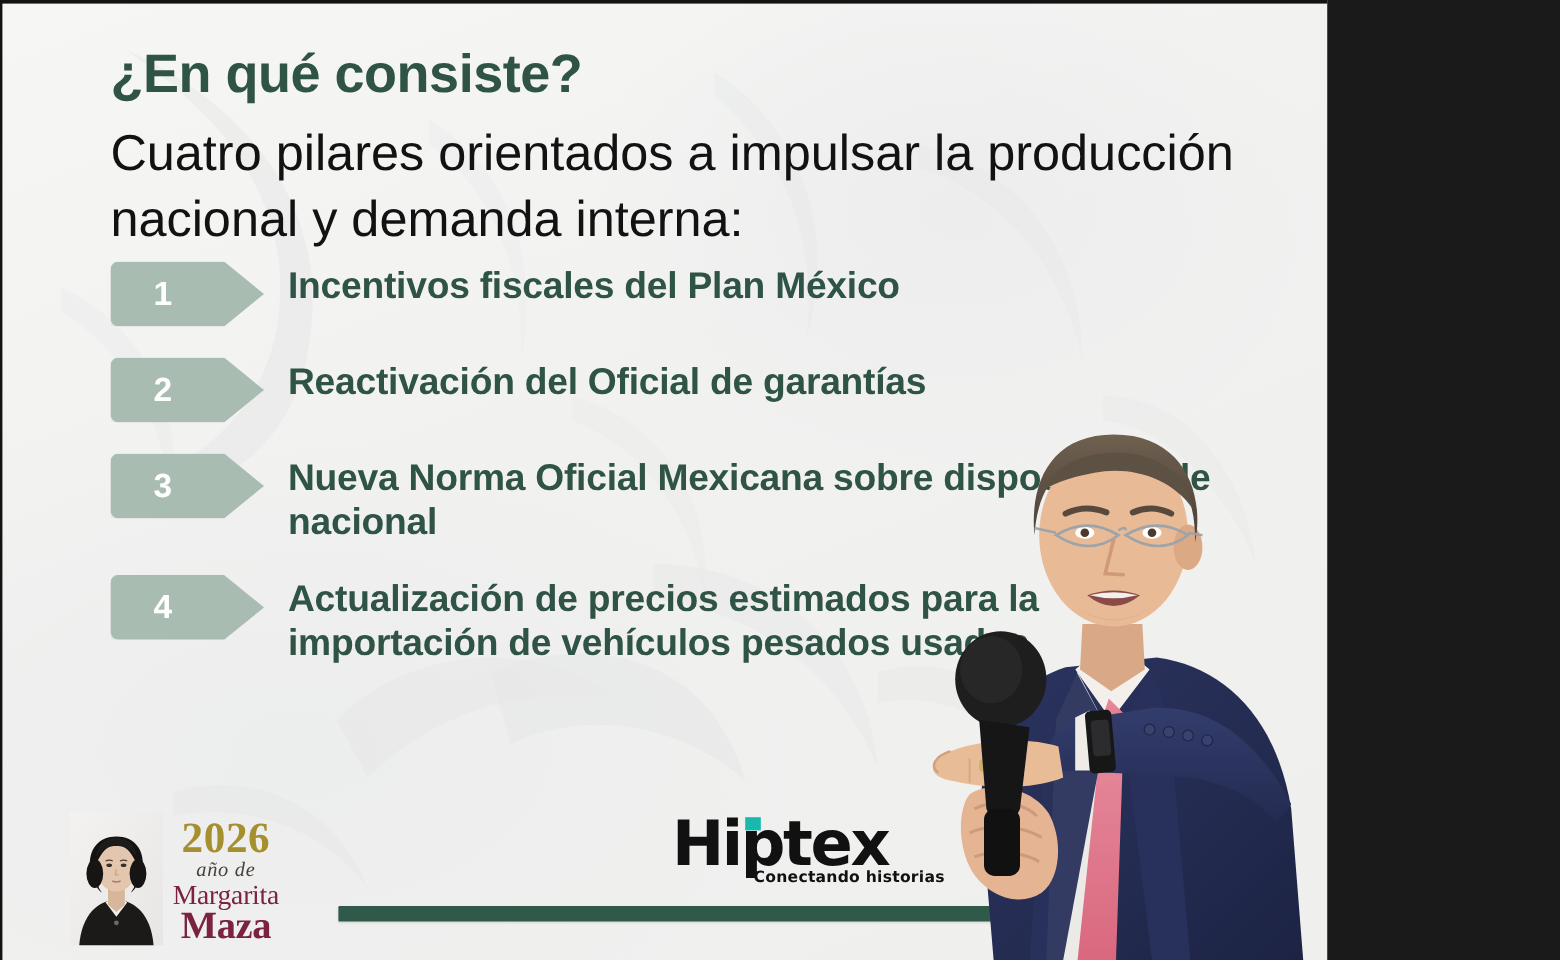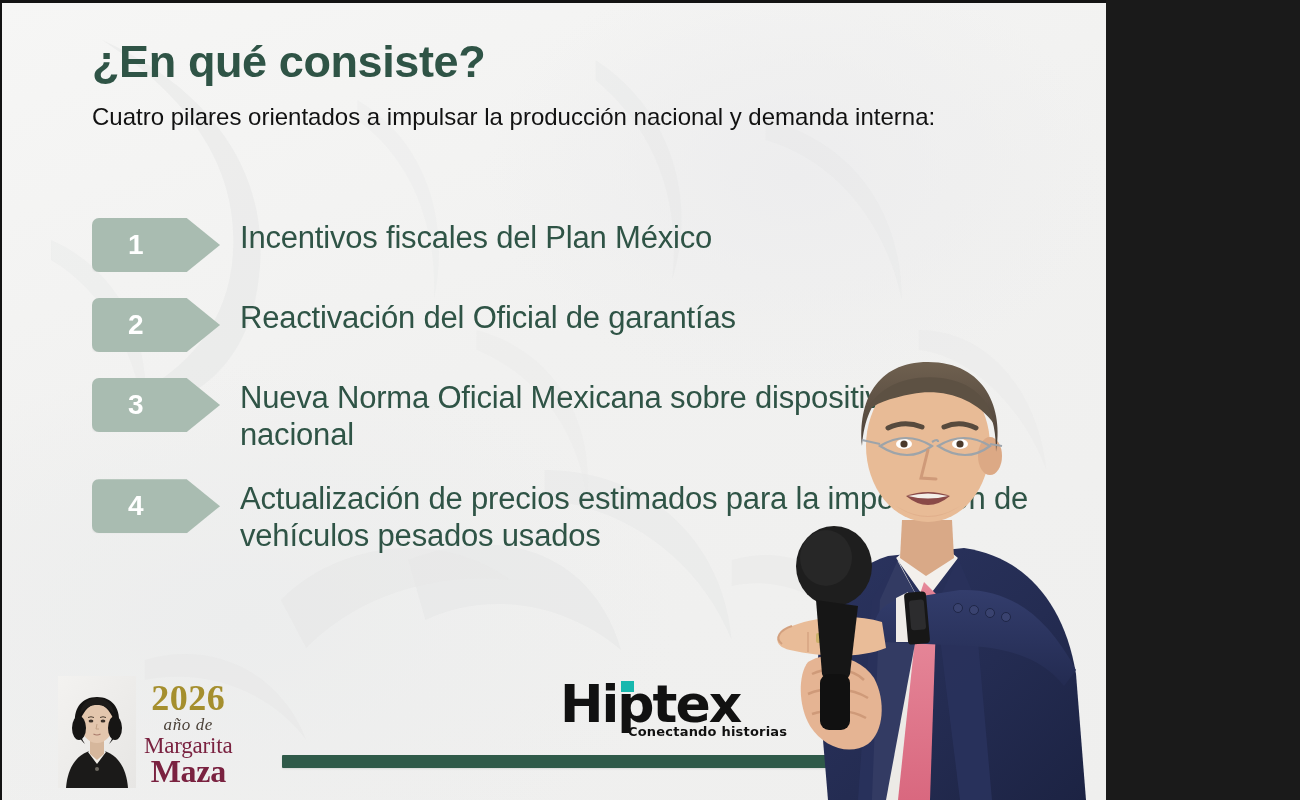--- a/index.html
+++ b/index.html
@@ -42,21 +42,21 @@
   .slide-title {
     font-size: 45px;
     font-weight: bold;
     color: #2f5446;
     letter-spacing: -0.4px;
     line-height: 1.05;
     margin: 0 0 16px 0;
     white-space: nowrap;
   }
   .slide-subtitle {
-    font-size: 24px;
+    font-size: 42px;
     font-weight: 400;
     color: #121212;
     line-height: 1.3;
     margin: 0;
     max-width: 1030px;
   }
 
   
   .pillars { position: absolute; left: 92px; top: 214px; width: 960px; z-index: 12; }
   .pillar-row {
@@ -85,21 +85,21 @@
     color: #ffffff;
     font-size: 28px;
     font-weight: bold;
     line-height: 1;
     margin-left: 36px;
     user-select: none;
   }
   .pillar-text {
     color: #2f5446;
     font-size: 31px;
-    font-weight: normal;
+    font-weight: bold;
     line-height: 1.18;
     letter-spacing: -0.2px;
     padding-top: 6px;
     max-width: 800px;
   }
   .row-2 { margin-top: 10px; }
   .row-3 { margin-top: 14px; }
   .row-4 { margin-top: 16px; }
 
   

